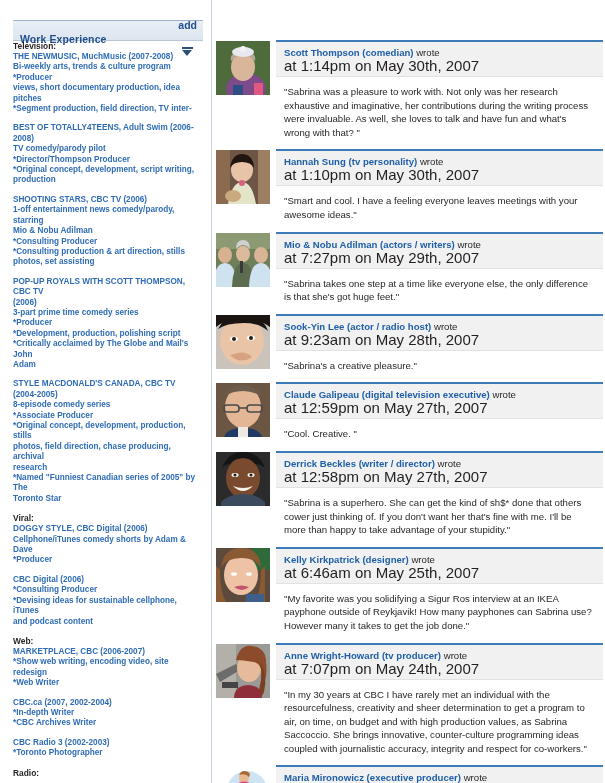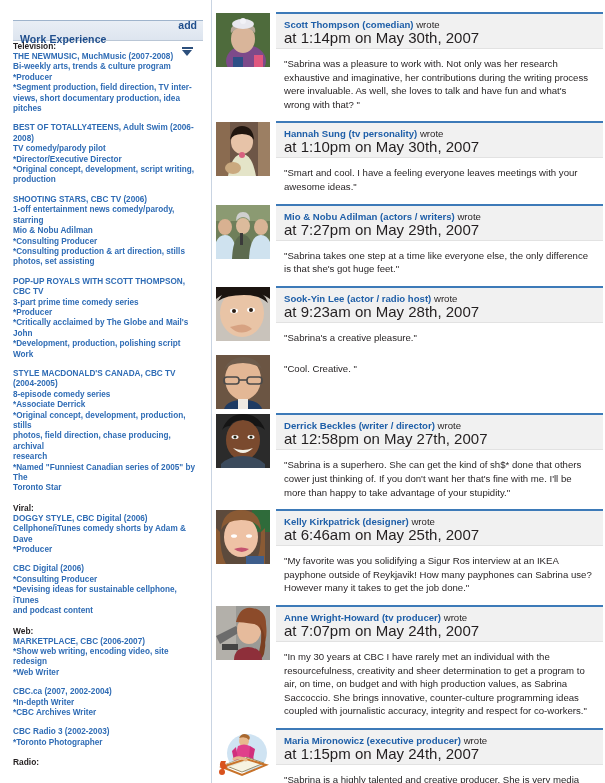--- a/index.html
+++ b/index.html
@@ -102,22 +102,23 @@
     color: #2f6cb5;
     font-weight: bold;
     font-size: 8.2px;
     line-height: 10.4px;
   }
   .res-line.link { color: #2f6cb5; }
 
   
   .feed {
     flex: 1;
-    padding: 12px 2px 0 4px;
+    padding: 20px 2px 0 4px;
     box-sizing: border-box;
+    margin-top: 20px;
   }
   .entry {
     display: flex;
     align-items: flex-start;
     margin-bottom: 4px;
   }
   .avatar-wrap {
     width: 56px;
     flex: 0 0 56px;
     padding-top: 1px;
@@ -182,51 +183,52 @@
         </span>
       </span>
     </div>
 
     <div class="resume" id="resume-list">
         <div class="res-group">
           <div class="res-cat">Television:</div>
           <div class="res-line link">THE NEWMUSIC, MuchMusic (2007-2008)</div>
           <div class="res-line link">Bi-weekly arts, trends &amp; culture program</div>
           <div class="res-line link">*Producer</div>
+          <div class="res-line link">views, short documentary production, idea pitches</div>
           <div class="res-line link">*Segment production, field direction, TV inter-</div>
-          <div class="res-line link">views, short documentary production, idea pitches</div>
         </div>
         <div class="res-group">
           <div class="res-line link">BEST OF TOTALLY4TEENS, Adult Swim (2006-2008)</div>
           <div class="res-line link">TV comedy/parody pilot</div>
-          <div class="res-line link">*Director/Executive Director</div>
+          <div class="res-line link">*Director/Thompson Producer</div>
           <div class="res-line link">*Original concept, development, script writing,</div>
           <div class="res-line link">production</div>
         </div>
         <div class="res-group">
           <div class="res-line link">SHOOTING STARS, CBC TV (2006)</div>
           <div class="res-line link">1-off entertainment news comedy/parody, starring</div>
           <div class="res-line link">Mio &amp; Nobu Adilman</div>
           <div class="res-line link">*Consulting Producer</div>
           <div class="res-line link">*Consulting production &amp; art direction, stills</div>
           <div class="res-line link">photos, set assisting</div>
         </div>
         <div class="res-group">
           <div class="res-line link">POP-UP ROYALS WITH SCOTT THOMPSON, CBC TV</div>
+          <div class="res-line link">(2006)</div>
           <div class="res-line link">3-part prime time comedy series</div>
           <div class="res-line link">*Producer</div>
+          <div class="res-line link">*Development, production, polishing script</div>
           <div class="res-line link">*Critically acclaimed by The Globe and Mail's John</div>
-          <div class="res-line link">*Development, production, polishing script</div>
-          <div class="res-line link">Work</div>
+          <div class="res-line link">Adam</div>
         </div>
         <div class="res-group">
           <div class="res-line link">STYLE MACDONALD'S CANADA, CBC TV</div>
           <div class="res-line link">(2004-2005)</div>
           <div class="res-line link">8-episode comedy series</div>
-          <div class="res-line link">*Associate Derrick</div>
+          <div class="res-line link">*Associate Producer</div>
           <div class="res-line link">*Original concept, development, production, stills</div>
           <div class="res-line link">photos, field direction, chase producing, archival</div>
           <div class="res-line link">research</div>
           <div class="res-line link">*Named "Funniest Canadian series of 2005" by The</div>
           <div class="res-line link">Toronto Star</div>
         </div>
         <div class="res-group">
           <div class="res-cat">Viral:</div>
           <div class="res-line link">DOGGY STYLE, CBC Digital (2006)</div>
           <div class="res-line link">Cellphone/iTunes comedy shorts by Adam &amp; Dave</div>
@@ -364,20 +366,24 @@
               <path d="M8 14 q6 -12 19 -12 q14 0 19 12 q-8 -6 -19 -6 q-12 0 -19 6z" fill="#6d5b4b"></path>
               <rect x="8" y="22" width="15" height="7" rx="3" fill="none" stroke="#4a4a4a" stroke-width="1.6"></rect>
               <rect x="31" y="22" width="15" height="7" rx="3" fill="none" stroke="#4a4a4a" stroke-width="1.6"></rect>
               <line x1="23" y1="25" x2="31" y2="25" stroke="#4a4a4a" stroke-width="1.6"></line>
               <path d="M27 45 q16 0 19 9 h-38 q3 -9 19 -9z" fill="#1f3b63"></path>
               <rect x="22" y="44" width="10" height="10" fill="#efe9e2"></rect>
             </svg>
           </span>
         </div>
         <div class="entry-body">
+          <div class="entry-head">
+            <div class="who"><span class="name">Claude Galipeau (digital television executive)</span> <span> wrote</span></div>
+            <div class="when">at 12:59pm on May 27th, 2007</div>
+          </div>
           <div class="quote">"Cool. Creative. "</div>
         </div>
       </div>
       <div class="entry">
         <div class="avatar-wrap">
           <span class="avatar">
             <svg xmlns="http://www.w3.org/2000/svg" width="54" height="54" viewBox="0 0 54 54">
               <rect width="54" height="54" fill="#2b2b2b"></rect>
               <ellipse cx="27" cy="26" rx="17" ry="20" fill="#7a4a2e"></ellipse>
               <path d="M6 16 q6 -16 21 -16 q16 0 22 16 q-4 -4 -10 -4 q-4 -6 -12 -6 q-10 0 -13 6 q-5 0 -8 4z" fill="#151515"></path>

